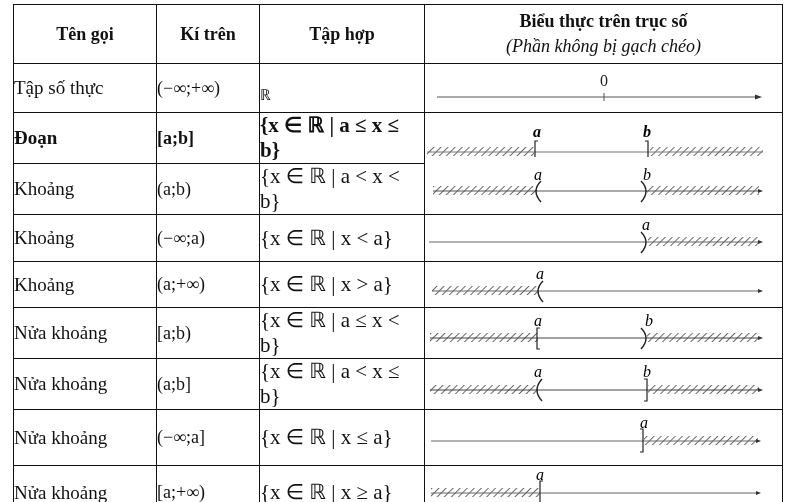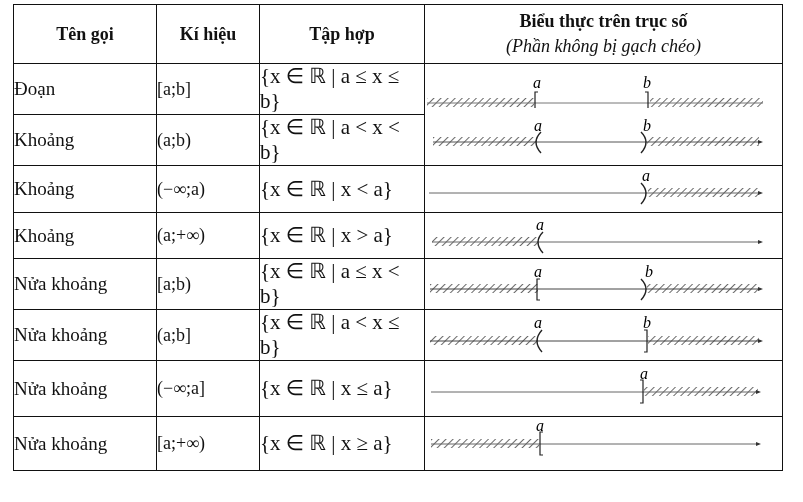--- a/index.html
+++ b/index.html
@@ -9,21 +9,21 @@
                table-layout: fixed; width: 769px; padding-left: 26px; }
   table.main td, table.main th { border: 1.5px solid #111; padding: 0; vertical-align: middle; }
   col.c1 { width: 143px; } col.c2 { width: 103px; } col.c3 { width: 165px; } col.c4 { width: 358px; }
   th { font-weight: bold; font-size: 18px; text-align: center; font-family: "Liberation Serif", serif; }
   th .sub { display: block; font-weight: normal; font-style: italic; font-size: 18px; margin-top: 4px; }
   td.name { font-size: 19px; padding-left: 8px; font-family: "Liberation Serif", serif; }
   td.sym { font-size: 18px; padding-left: 10px; font-family: "Liberation Serif", serif; }
   td.set { font-size: 21px; padding-left: 10px; font-family: "Liberation Serif", serif; }
   td.line { position: relative; }
   td.line svg { display: block; }
-  tr.h0 { height: 59px; } tr.h1 { height: 49px; } tr.h2 { height: 37px; }
+  tr.h0 { height: 59px; } tr.h1 { height: 49px; } tr.h2 { height: 37px; font-weight: bold; }
   tr.h3 { height: 46px; } tr.h4 { height: 46px; } tr.h5 { height: 45px; }
   tr.h6 { height: 46px; } tr.h7 { height: 48px; } tr.h8 { height: 55px; } tr.h9 { height: 53px; }
 </style>
 </head>
 <body>
 
 <svg width="0" height="0" style="position:absolute">
   <defs>
     <pattern id="hatch" patternUnits="userSpaceOnUse" width="5" height="5" patternTransform="rotate(45)">
       <line x1="0" y1="0" x2="0" y2="5" stroke="#444" stroke-width="1.6"></line>
@@ -34,28 +34,41 @@
 <table class="main">
   <colgroup>
       <col class="c1">
       <col class="c2">
       <col class="c3">
       <col class="c4">
     </colgroup>
   <tbody>
       <tr class="h0">
     <th>Tên gọi</th>
-    <th>Kí hiệu</th>
+    <th>Kí trên</th>
     <th>Tập hợp</th>
     <th>
       <span>Biểu thực trên trục số</span>
       <span class="sub">(Phần không bị gạch chéo)</span>
     </th>
   </tr>
 
+  <tr class="h1">
+    <td class="name">Tập số thực</td>
+    <td class="sym">(−∞;+∞)</td>
+    <td class="set" style="font-size:15px;vertical-align:bottom;padding-bottom:8px;">ℝ</td>
+    <td class="line">
+      <svg width="356" height="48">
+        <line x1="12" y1="33" x2="330" y2="33" stroke="#555" stroke-width="1"></line>
+        <polygon points="330,30.5 337,33 330,35.5" fill="#333"></polygon>
+        <line x1="179" y1="29" x2="179" y2="37" stroke="#555" stroke-width="1"></line>
+        <text x="179" y="22" text-anchor="middle" font-family="Liberation Serif, serif" font-size="16" fill="#222">0</text>
+      </svg>
+    </td>
+  </tr>
 
   <tr class="h2">
     <td class="name">Đoạn</td>
     <td class="sym">[a;b]</td>
     <td class="set">{x ∈ ℝ | a ≤ x ≤ b}</td>
     <td class="line" style="border-bottom-color:transparent;">
       <svg width="356" height="37">
         <rect x="2" y="27" width="107" height="9" fill="url(#hatch)"></rect>
         <rect x="225" y="27" width="113" height="9" fill="url(#hatch)"></rect>
         <line x1="2" y1="32" x2="338" y2="32" stroke="#777" stroke-width="1"></line>

